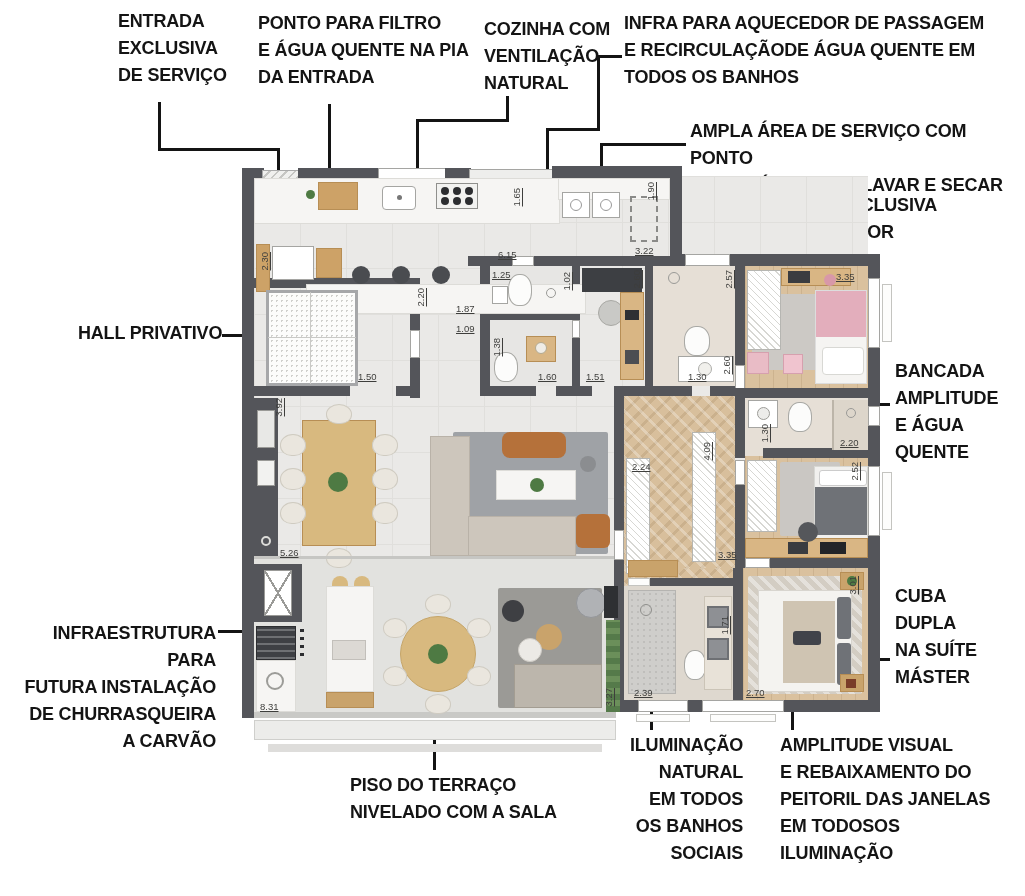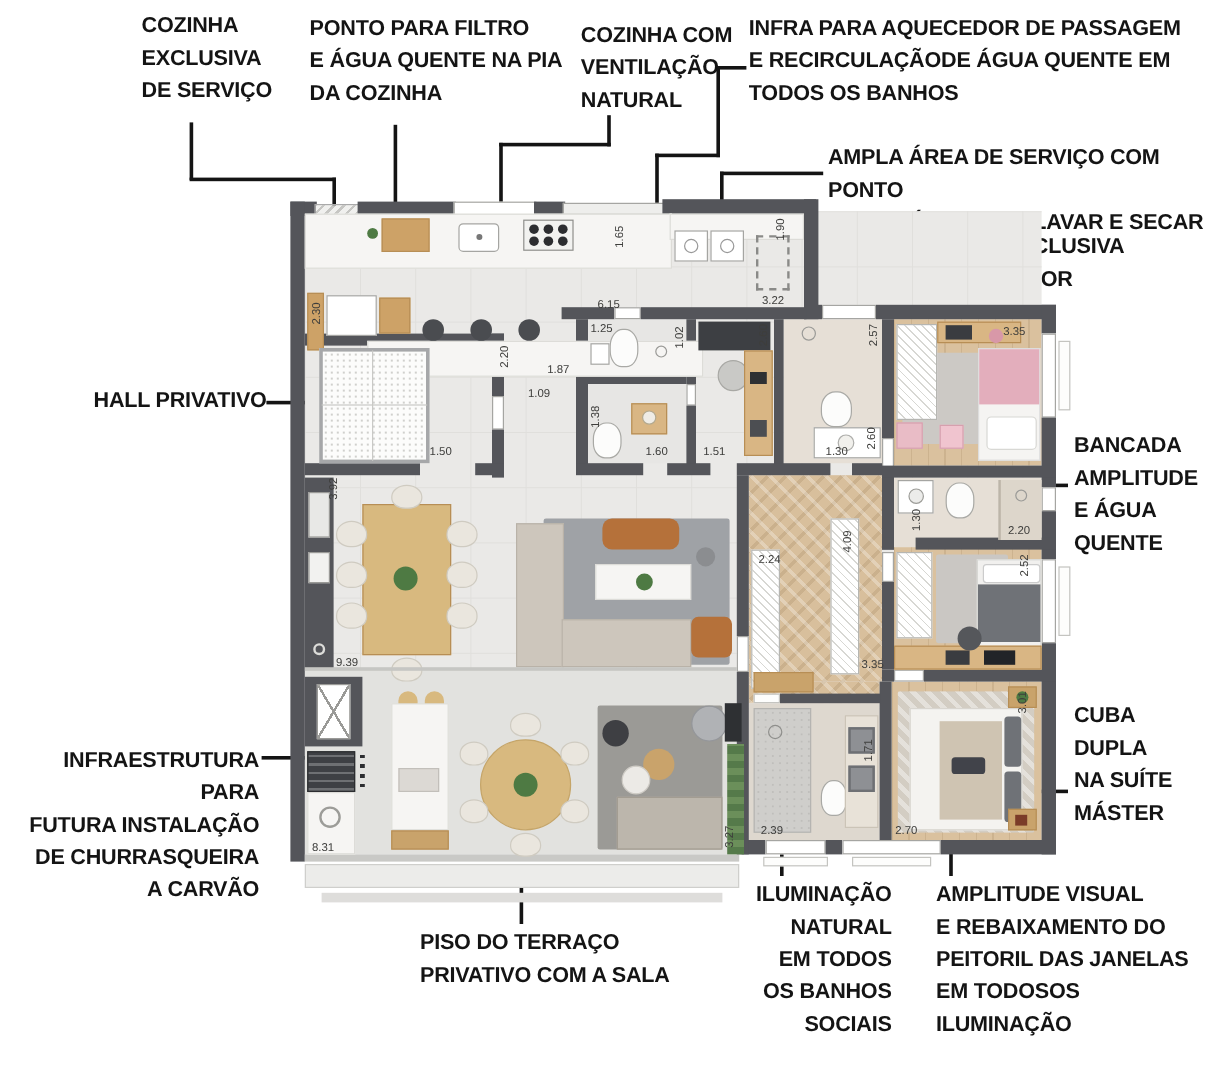--- a/index.html
+++ b/index.html
@@ -1,20 +1,20 @@
 <!DOCTYPE html>
 <html><head>
 <meta charset="utf-8">
 <style>
   html,body{margin:0;padding:0;}
   body{width:1025px;height:896px;position:relative;background:#ffffff;overflow:hidden;
        font-family:"Liberation Sans",sans-serif;}
   .ann{position:absolute;font:700 18px/27px "Liberation Sans",sans-serif;color:#141414;
        white-space:pre-line;letter-spacing:-0.2px;}
-  .dim{position:absolute;font:400 9.5px/10px "Liberation Sans",sans-serif;color:#3e3e3c;white-space:nowrap;}
+  .dim{position:absolute;font:400 9.5px/10px "Liberation Sans",sans-serif;color:#3e3e3c;white-space:nowrap;text-decoration:underline;}
   .dimv{writing-mode:vertical-rl;transform:rotate(180deg);}
   .lead{position:absolute;background:#141414;}
   .plan{position:absolute;left:240px;top:160px;width:660px;height:600px;}
   .w{position:absolute;background:#54555a;}
   .win{position:absolute;background:#ffffff;border:1px solid #a5a5a2;box-sizing:border-box;}
   .sill{position:absolute;background:#fdfdfc;border:1px solid #c4c4c0;box-sizing:border-box;}
   .hatch{position:absolute;background:#ffffff;background-image:repeating-linear-gradient(45deg,transparent 0 4px,#d7d7d3 4px 5px);
          border:1px solid #b6b6b2;box-sizing:border-box;}
   .marble{position:absolute;background:#f6f5f3;border:1px solid #dddcd8;box-sizing:border-box;}
   .wood{position:absolute;background:#cda267;border:1px solid #b78e55;box-sizing:border-box;}
@@ -29,26 +29,26 @@
      background-image:repeating-linear-gradient(45deg,rgba(255,255,255,.28) 0 3px,transparent 3px 11px),
                       repeating-linear-gradient(-45deg,rgba(130,100,60,.16) 0 3px,transparent 3px 11px);}
   .bath{position:absolute;background:#e6dfd6;}
   .bathgray{position:absolute;background:#e7e6e4;}
   .rug{position:absolute;border-radius:2px;}
   .chair{position:absolute;background:#eae6de;border:1px solid #cfcbc1;border-radius:50% 50% 45% 45%;box-sizing:border-box;}
 </style>
 </head>
 <body>
 
-<div class="ann" style="left:118px;top:8px;">COZINHA
+<div class="ann" style="left:118px;top:8px;">ENTRADA
 EXCLUSIVA
 DE SERVIÇO</div>
 <div class="ann" style="left:258px;top:10px;">PONTO PARA FILTRO
 E ÁGUA QUENTE NA PIA
-DA COZINHA</div>
+DA ENTRADA</div>
 <div class="ann" style="left:484px;top:16px;">COZINHA COM
 VENTILAÇÃO
 NATURAL</div>
 <div class="ann" style="left:624px;top:10px;">INFRA PARA AQUECEDOR DE PASSAGEM
 E RECIRCULAÇÃODE ÁGUA QUENTE EM
 TODOS OS BANHOS</div>
 <div class="ann" style="left:690px;top:118px;">AMPLA ÁREA DE SERVIÇO COM PONTO
 PARA MÁQUINA DE LAVAR E SECAR</div>
 <div class="ann" style="left:700px;top:192px;">ÁREA TÉCNICA EXCLUSIVA
 PARA CONDENSADOR</div>
@@ -59,21 +59,21 @@
 QUENTE</div>
 <div class="ann" style="left:895px;top:583px;">CUBA
 DUPLA
 NA SUÍTE
 MÁSTER</div>
 <div class="ann" style="left:10px;top:620px;width:206px;text-align:right;">INFRAESTRUTURA PARA
 FUTURA INSTALAÇÃO
 DE CHURRASQUEIRA
 A CARVÃO</div>
 <div class="ann" style="left:350px;top:772px;">PISO DO TERRAÇO
-PRIVATIVO COM A SALA</div>
+NIVELADO COM A SALA</div>
 <div class="ann" style="left:630px;top:732px;text-align:right;">ILUMINAÇÃO
 NATURAL
 EM TODOS
 OS BANHOS
 SOCIAIS</div>
 <div class="ann" style="left:780px;top:732px;">AMPLITUDE VISUAL
 E REBAIXAMENTO DO
 PEITORIL DAS JANELAS
 EM TODOSOS
 ILUMINAÇÃO</div>
@@ -353,29 +353,29 @@
   <div class="dim dimv" style="left:272px;top:28px;">1.65</div>
   <div class="dim dimv" style="left:20px;top:92px;">2.30</div>
   <div class="dim dimv" style="left:176px;top:128px;">2.20</div>
   <div class="dim" style="left:258px;top:90px;">6.15</div>
   <div class="dim" style="left:252px;top:110px;">1.25</div>
   <div class="dim dimv" style="left:322px;top:112px;">1.02</div>
   <div class="dim dimv" style="left:392px;top:110px;">2.60</div>
   <div class="dim dimv" style="left:484px;top:110px;">2.57</div>
   <div class="dim" style="left:596px;top:112px;">3.35</div>
   <div class="dim" style="left:216px;top:144px;">1.87</div>
-  <div class="dim" style="left:200px;top:164px;">1.09</div>
+  <div class="dim" style="left:216px;top:164px;">1.09</div>
   <div class="dim dimv" style="left:252px;top:178px;">1.38</div>
   <div class="dim" style="left:298px;top:212px;">1.60</div>
   <div class="dim" style="left:346px;top:212px;">1.51</div>
   <div class="dim" style="left:448px;top:212px;">1.30</div>
   <div class="dim dimv" style="left:482px;top:196px;">2.60</div>
   <div class="dim" style="left:118px;top:212px;">1.50</div>
   <div class="dim dimv" style="left:34px;top:238px;">3.92</div>
-  <div class="dim" style="left:40px;top:388px;">9.39</div>
+  <div class="dim" style="left:40px;top:388px;">5.26</div>
   <div class="dim" style="left:392px;top:302px;">2.24</div>
   <div class="dim dimv" style="left:462px;top:282px;">4.09</div>
   <div class="dim dimv" style="left:520px;top:264px;">1.30</div>
   <div class="dim" style="left:600px;top:278px;">2.20</div>
   <div class="dim dimv" style="left:610px;top:302px;">2.52</div>
   <div class="dim" style="left:478px;top:390px;">3.35</div>
   <div class="dim dimv" style="left:608px;top:416px;">3.01</div>
   <div class="dim dimv" style="left:480px;top:456px;">1.71</div>
   <div class="dim" style="left:506px;top:528px;">2.70</div>
   <div class="dim" style="left:394px;top:528px;">2.39</div>

